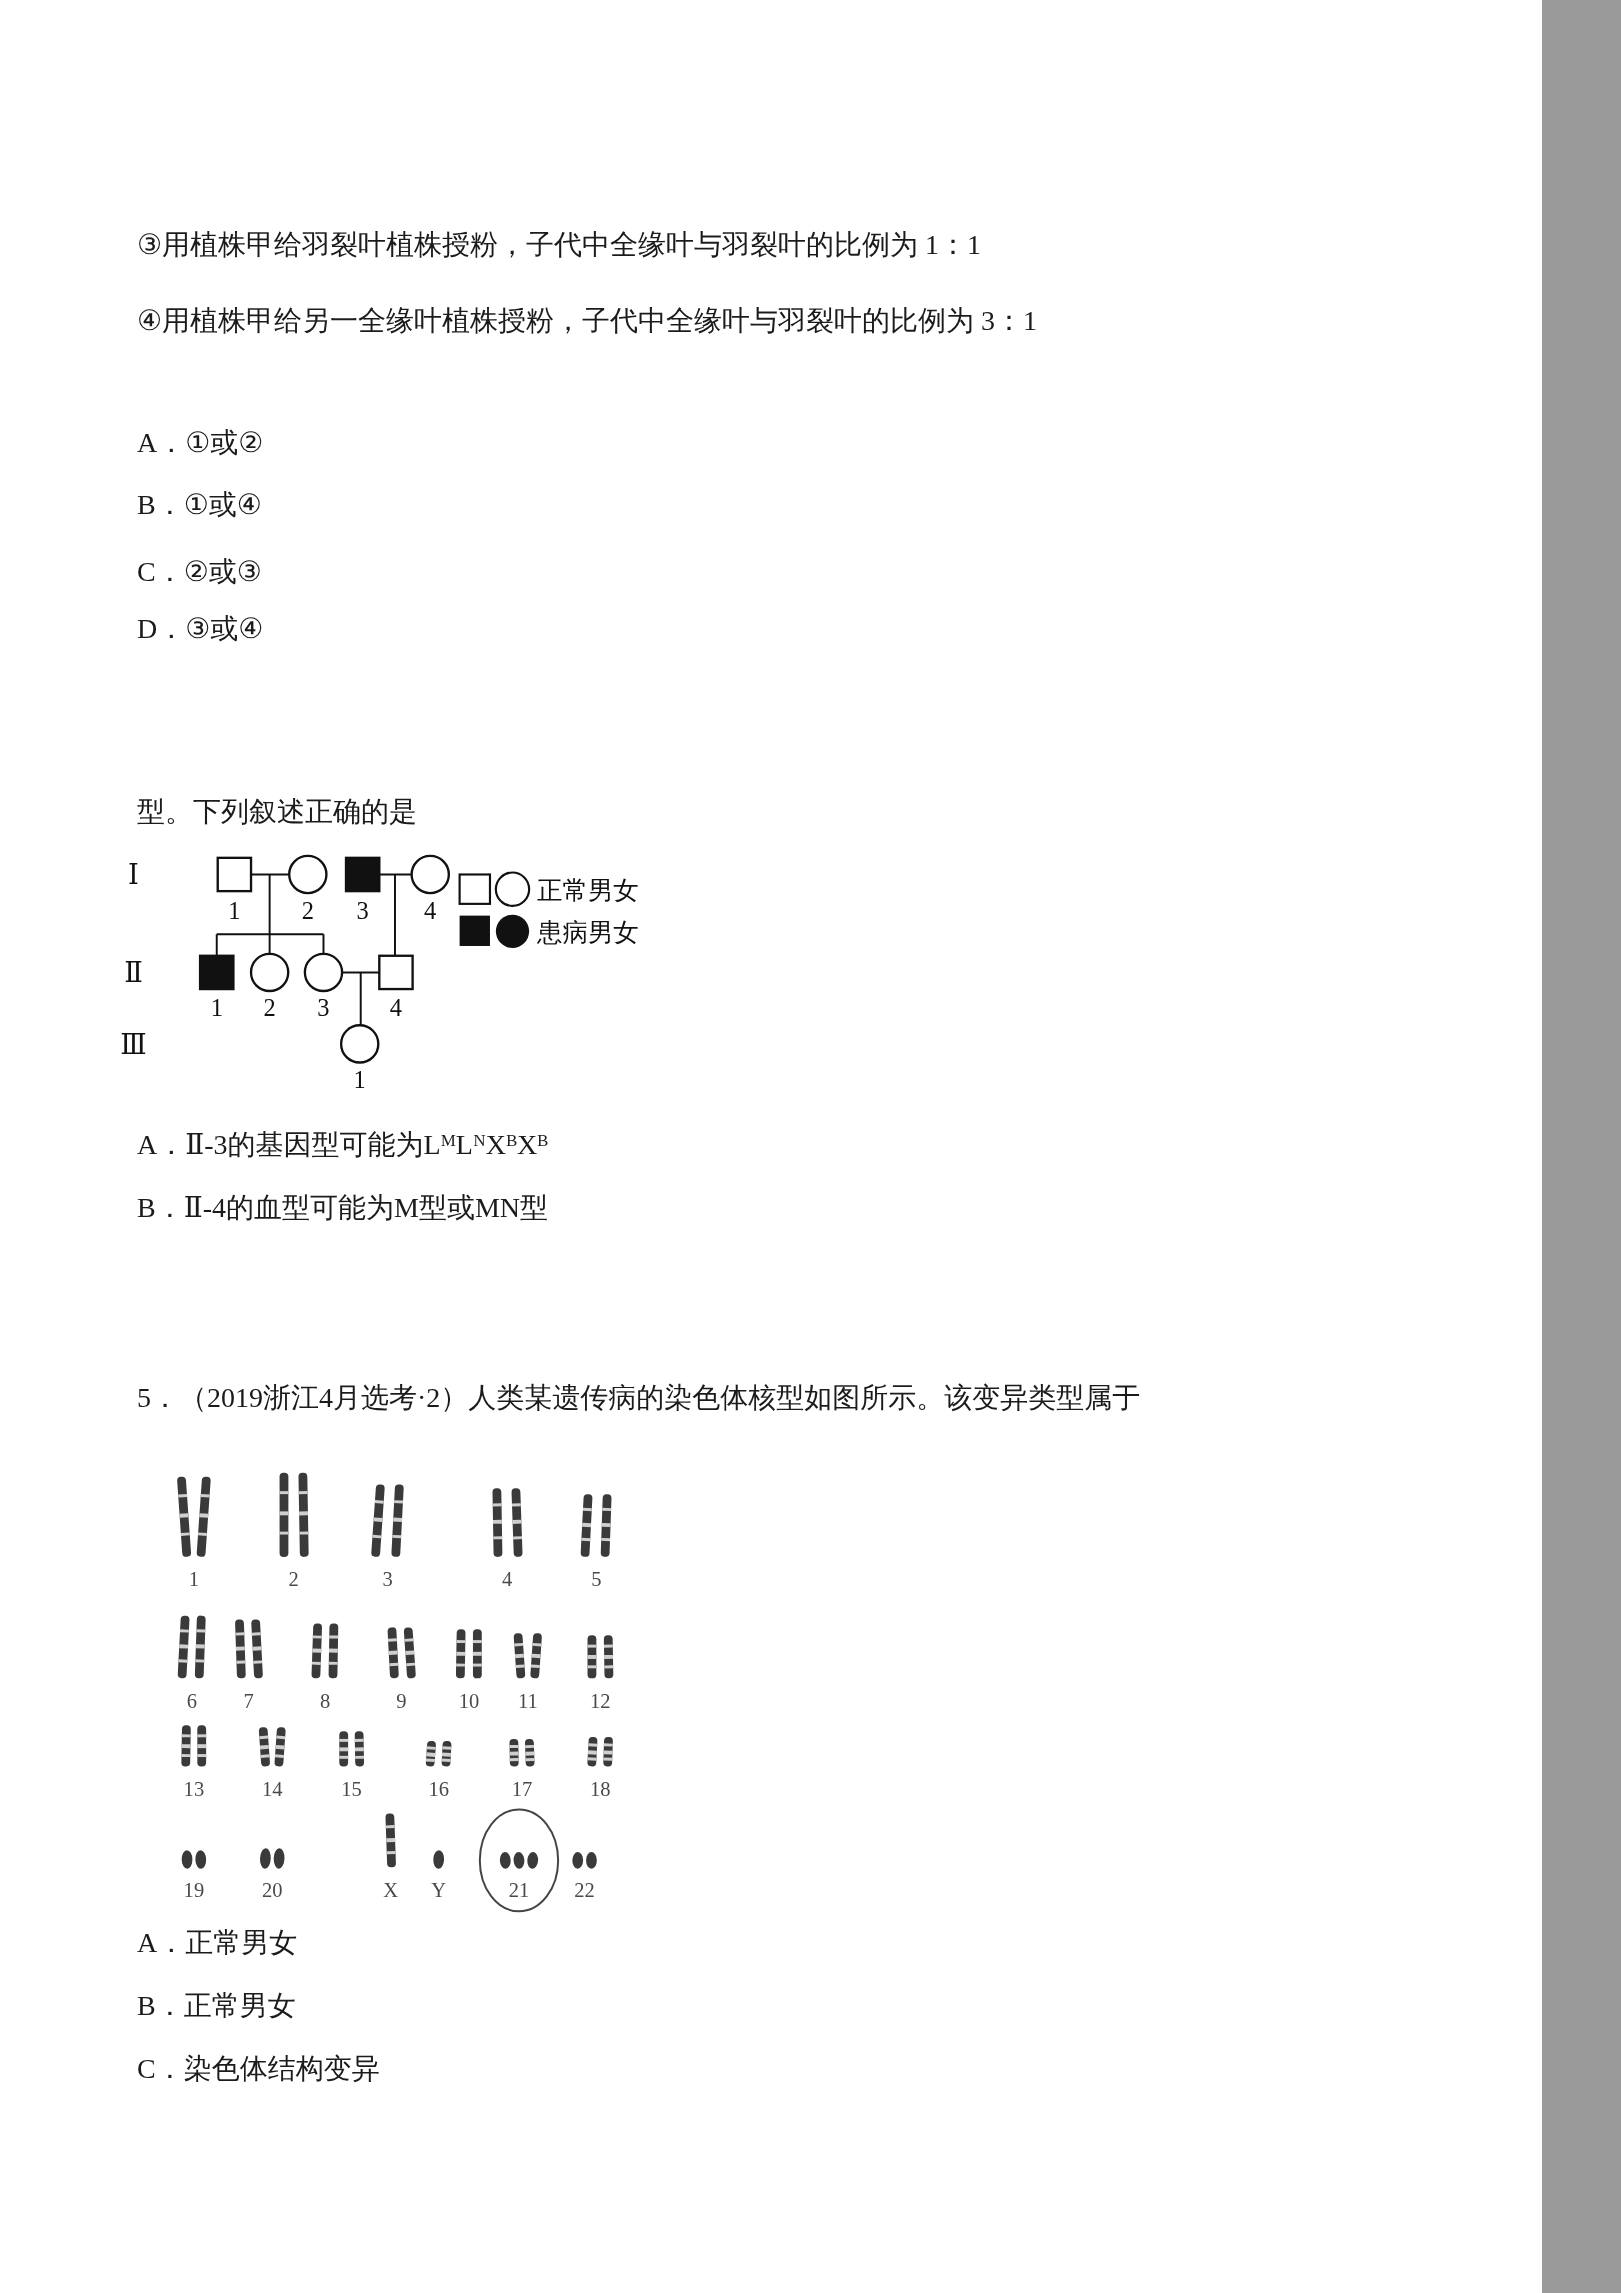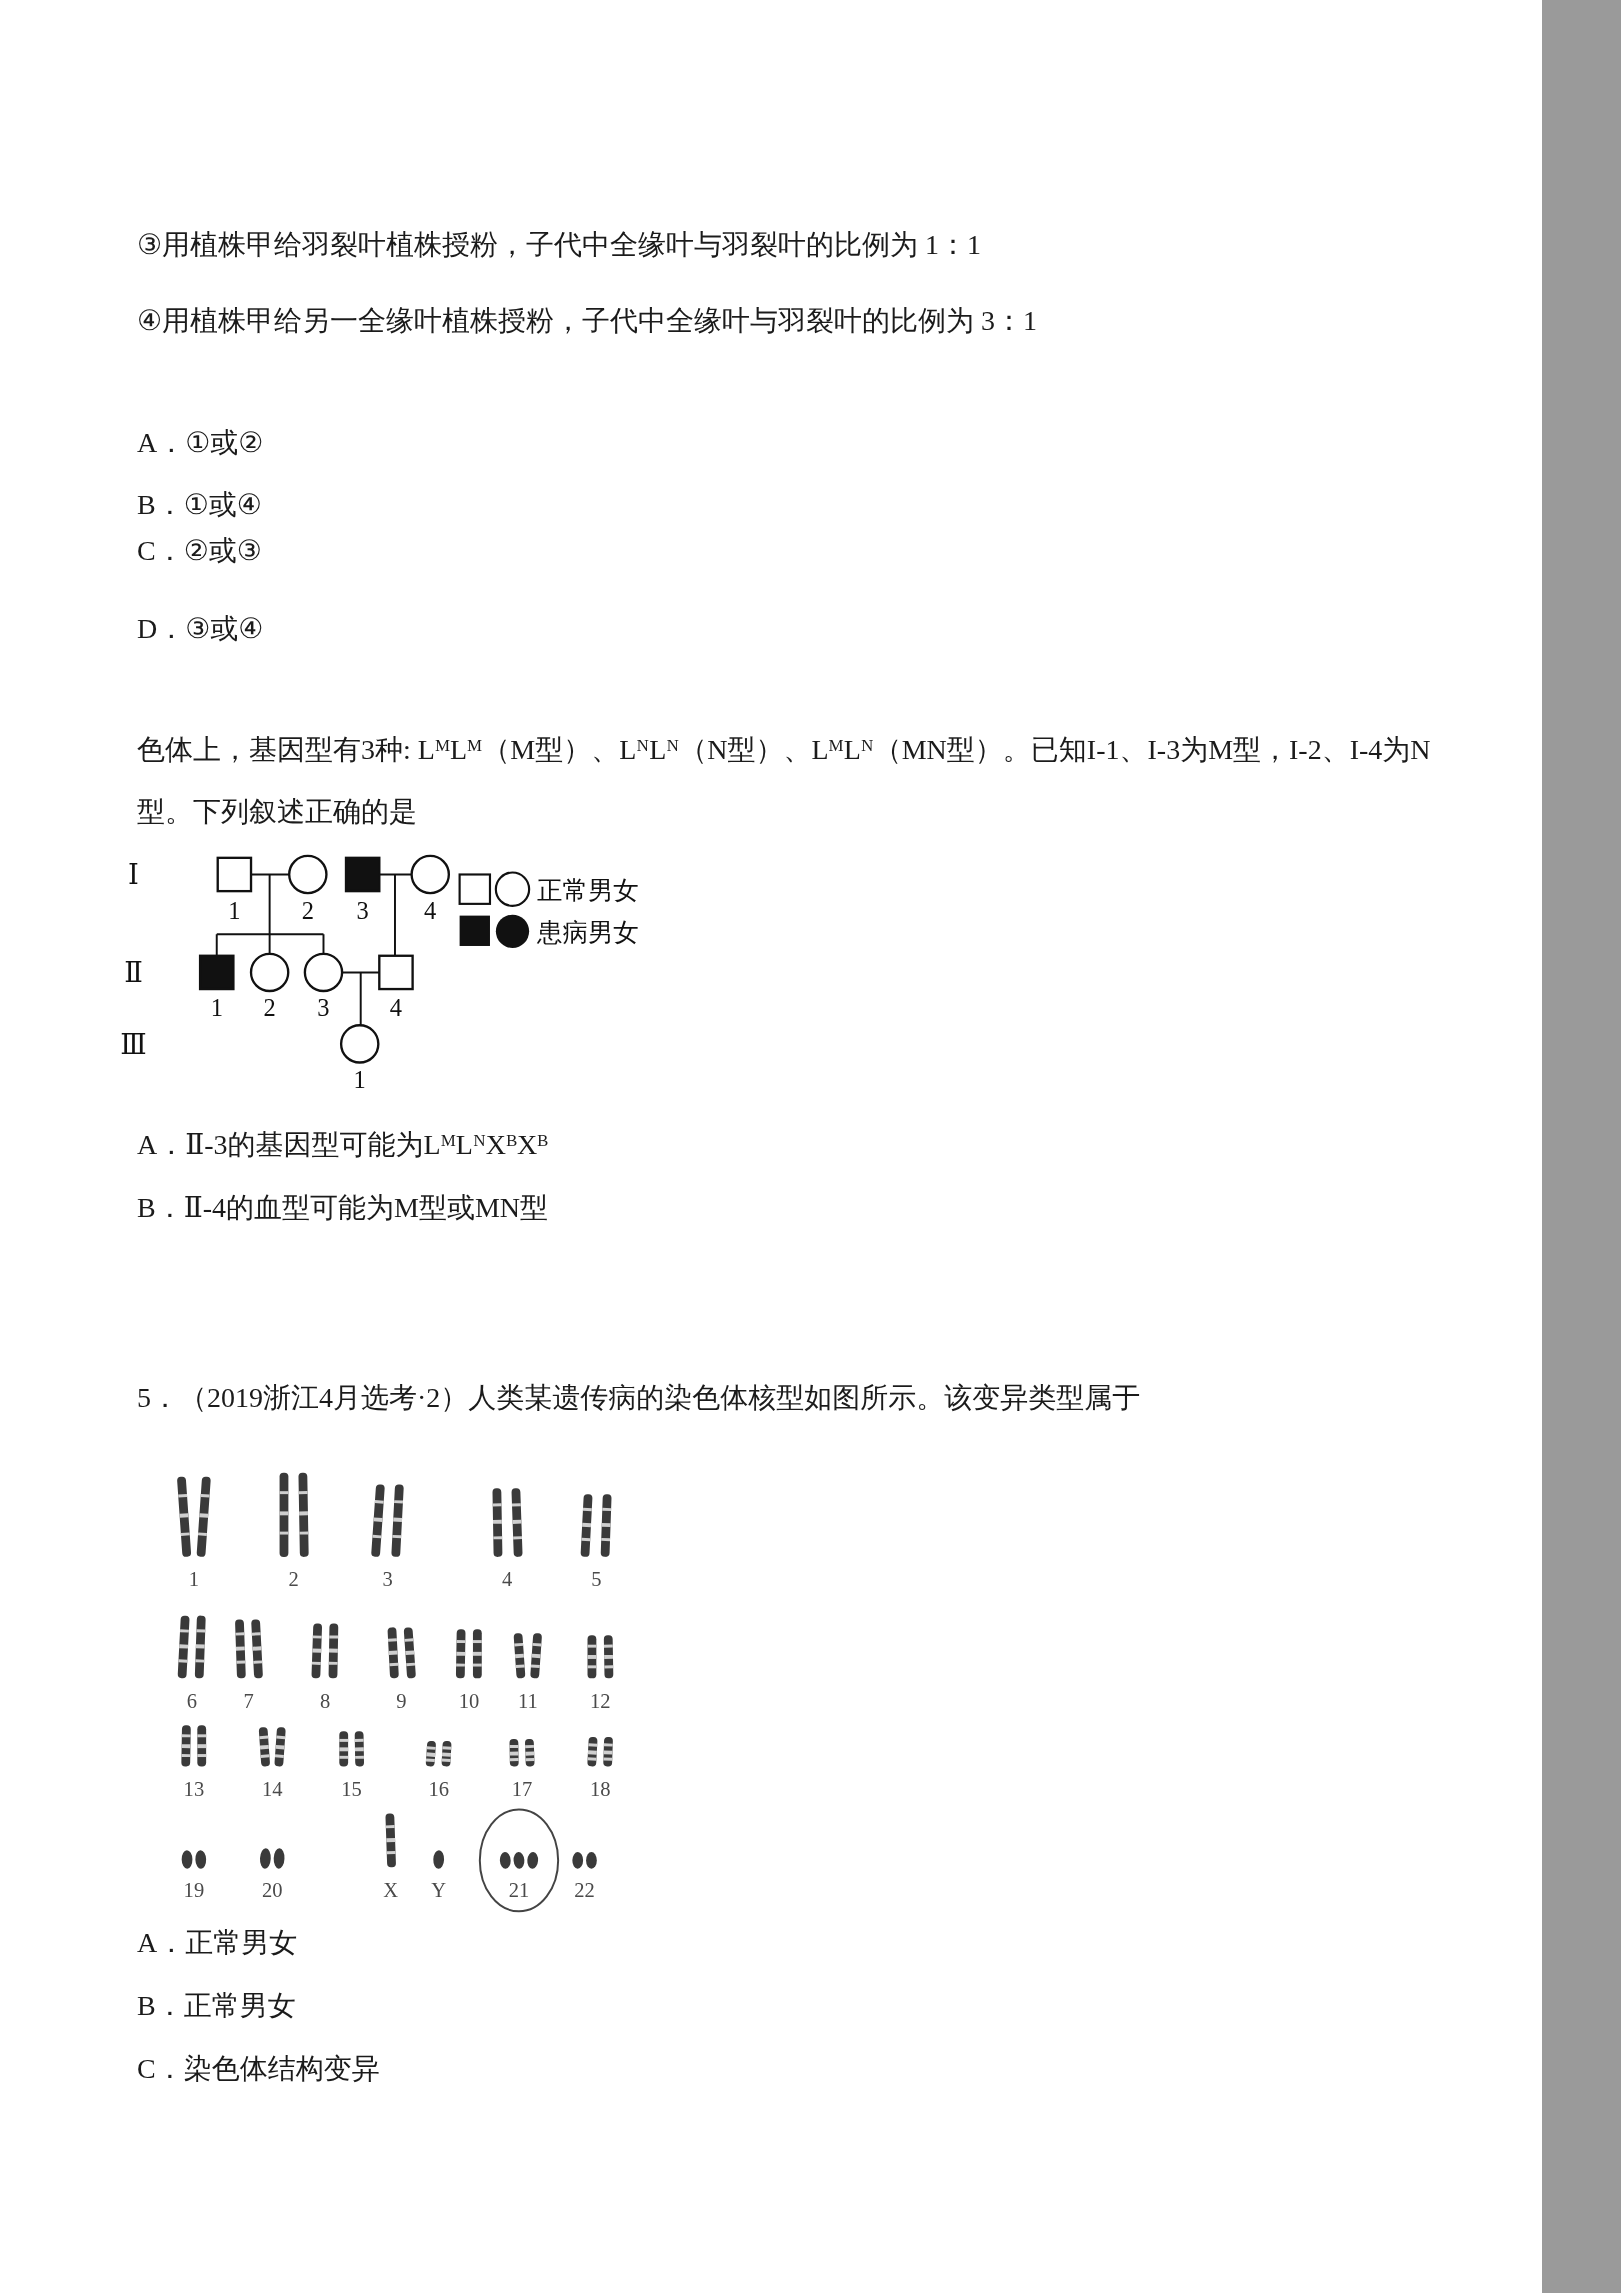--- a/index.html
+++ b/index.html
@@ -30,24 +30,23 @@
 </style>
 </head>
 <body>
 
 <div class="page">
 
   <div class="line" style="top:225px">③用植株甲给羽裂叶植株授粉，子代中全缘叶与羽裂叶的比例为 1：1</div>
   <div class="line" style="top:301px">④用植株甲给另一全缘叶植株授粉，子代中全缘叶与羽裂叶的比例为 3：1</div>
   <div class="line" style="top:423px">A．①或②</div>
   <div class="line" style="top:485px">B．①或④</div>
-  <div class="line" style="top:531px">C．②或③</div>
+  <div class="line" style="top:552px">C．②或③</div>
   <div class="line" style="top:609px">D．③或④</div>
 
-  <div class="line" style="top:730px">色体上，基因型有3种: LᴹLᴹ（M型）、LᴺLᴺ（N型）、LᴹLᴺ（MN型）。已知I-1、I-3为M型，I-2、I-4为N</div>
   <div class="line" style="top:792px">型。下列叙述正确的是</div>
 
   <svg class="fig" style="left:110px;top:835px" width="568" height="267" viewBox="0 0 580 272">
     <g stroke="#111" stroke-width="2" fill="none">
 
       <line x1="144" y1="40" x2="183" y2="40"></line>
       <line x1="275" y1="40" x2="308" y2="40"></line>
       <line x1="163" y1="40" x2="163" y2="101"></line>
       <line x1="109" y1="101" x2="218" y2="101"></line>
       <line x1="109" y1="101" x2="109" y2="123"></line>

